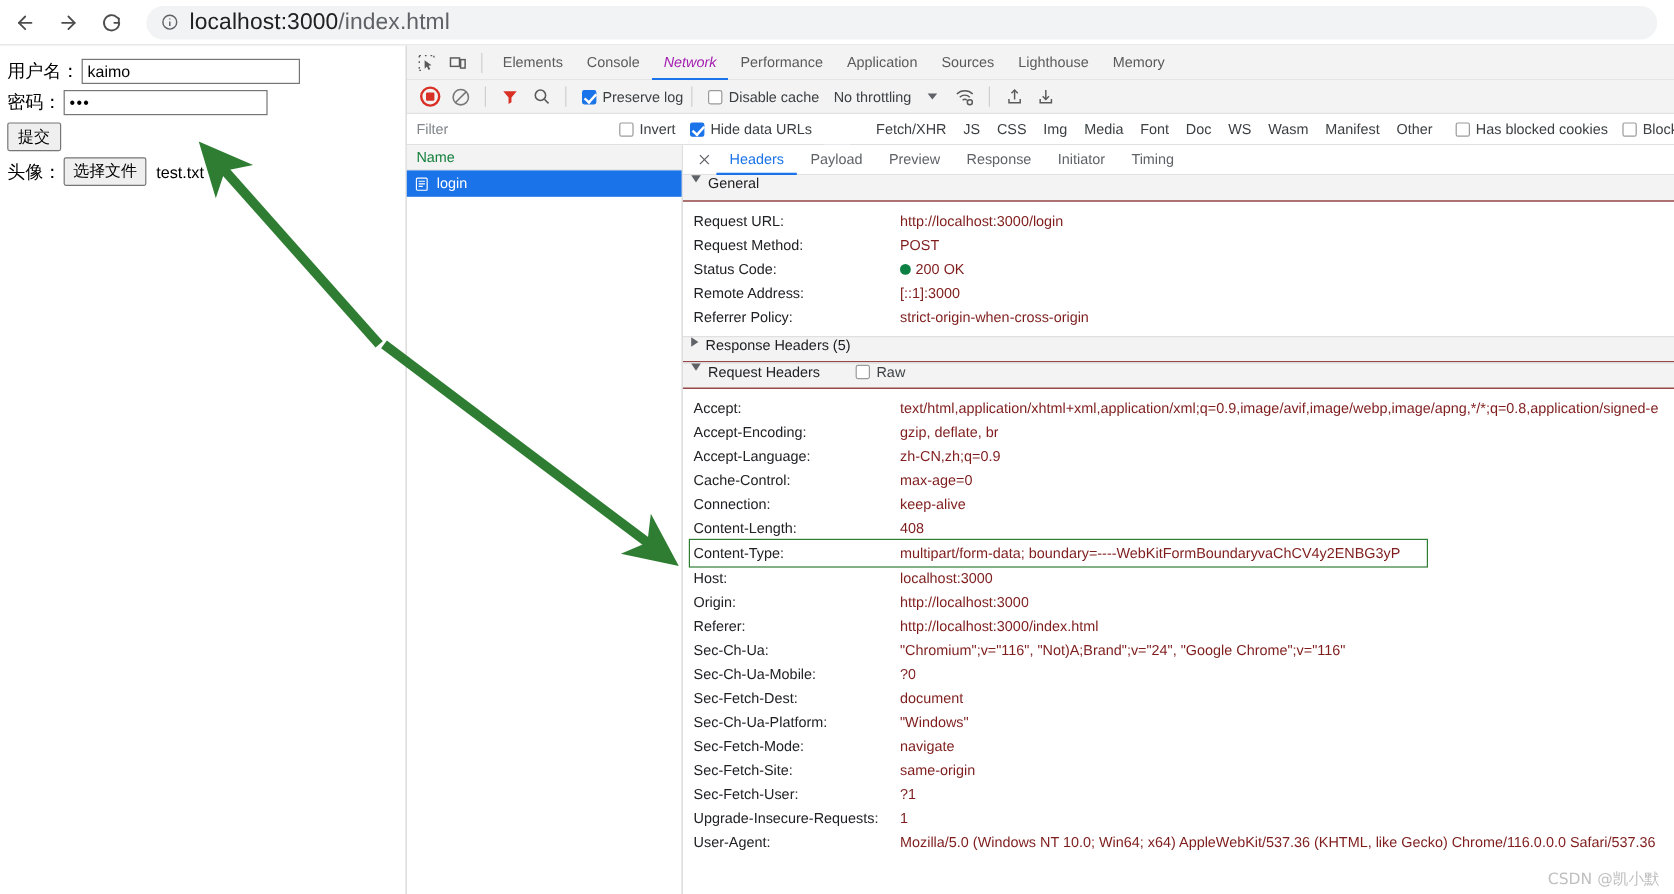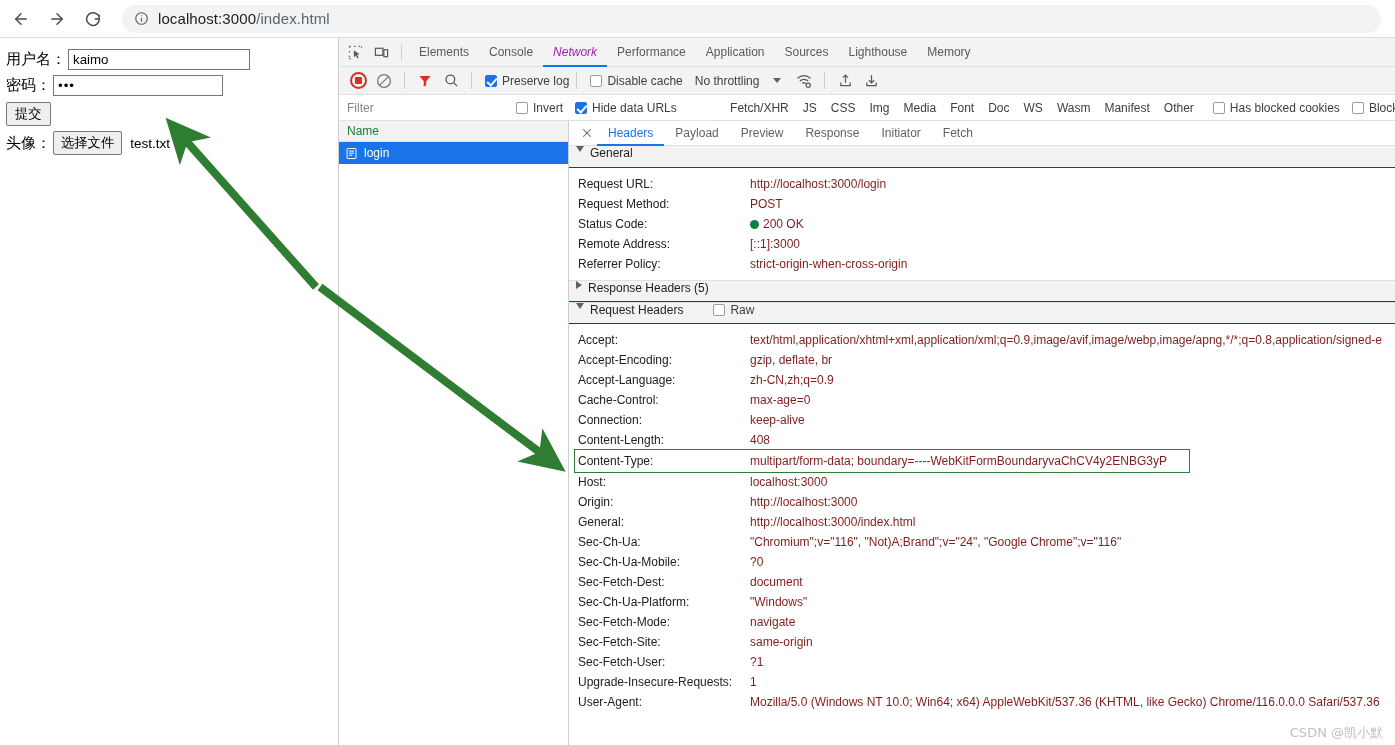--- a/index.html
+++ b/index.html
@@ -26,21 +26,21 @@
   }
   .nav-btn svg { display: block; }
   .omnibox {
     margin-left: 14px; height: 28px; flex: 1; margin-right: 14px;
     background: #f1f3f4; border-radius: 14px;
     display: flex; align-items: center; padding: 0 12px;
     max-width: 1360px;
   }
   .omnibox .info-icon { margin-right: 9px; display:flex; color:#5f6368; }
   .url-text {
-    font-size: 15px; color: #202124; white-space: nowrap;
+    font-size: 19px; color: #202124; white-space: nowrap;
     letter-spacing: .1px;
   }
   .url-text .host { color: #202124; }
   .url-text .path { color: #5f6368; }
 
   
   .page-area {
     position: absolute; left: 0; top: 38px; width: 338px; height: 707px;
     background: #fff; overflow: hidden;
   }
@@ -400,21 +400,21 @@
             <svg width="12" height="12" viewBox="0 0 16 16" stroke="#5f6368" stroke-width="1.4">
                 <line x1="3" y1="3" x2="13" y2="13"></line>
                 <line x1="13" y1="3" x2="3" y2="13"></line>
               </svg>
           </div>
           <div class="d-tab active">Headers</div>
           <div class="d-tab">Payload</div>
           <div class="d-tab">Preview</div>
           <div class="d-tab">Response</div>
           <div class="d-tab">Initiator</div>
-          <div class="d-tab">Fetch</div>
+          <div class="d-tab">Timing</div>
         </div>
 
         <div class="section-head" style="border-top:none">
           <span class="tri open"></span>
           <span>General</span>
         </div>
         <div class="spacer6"></div>
         <div class="hdr-row">
           <span class="hdr-name">Request URL:</span>
           <span class="hdr-val">http://localhost:3000/login</span>
@@ -483,21 +483,21 @@
             </div>
             <div class="hdr-row">
               <span class="hdr-name">Host:</span>
               <span class="hdr-val">localhost:3000</span>
             </div>
             <div class="hdr-row">
               <span class="hdr-name">Origin:</span>
               <span class="hdr-val">http://localhost:3000</span>
             </div>
             <div class="hdr-row">
-              <span class="hdr-name">General:</span>
+              <span class="hdr-name">Referer:</span>
               <span class="hdr-val">http://localhost:3000/index.html</span>
             </div>
             <div class="hdr-row">
               <span class="hdr-name">Sec-Ch-Ua:</span>
               <span class="hdr-val">"Chromium";v="116", "Not)A;Brand";v="24", "Google Chrome";v="116"</span>
             </div>
             <div class="hdr-row">
               <span class="hdr-name">Sec-Ch-Ua-Mobile:</span>
               <span class="hdr-val">?0</span>
             </div>

